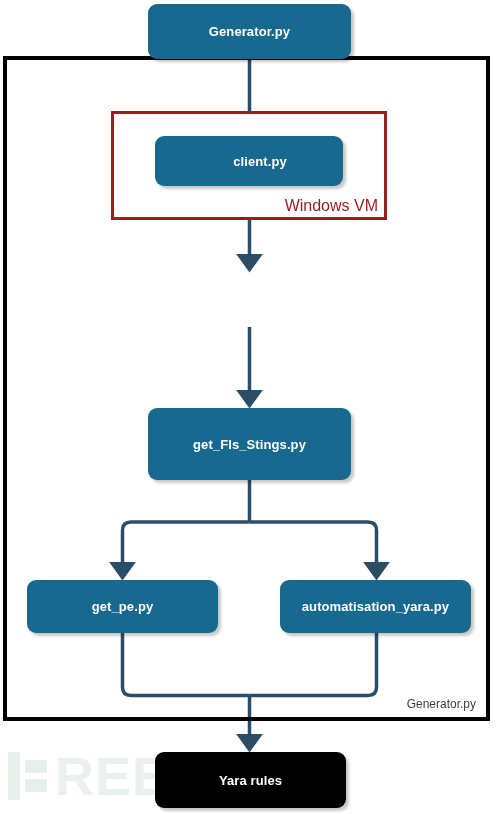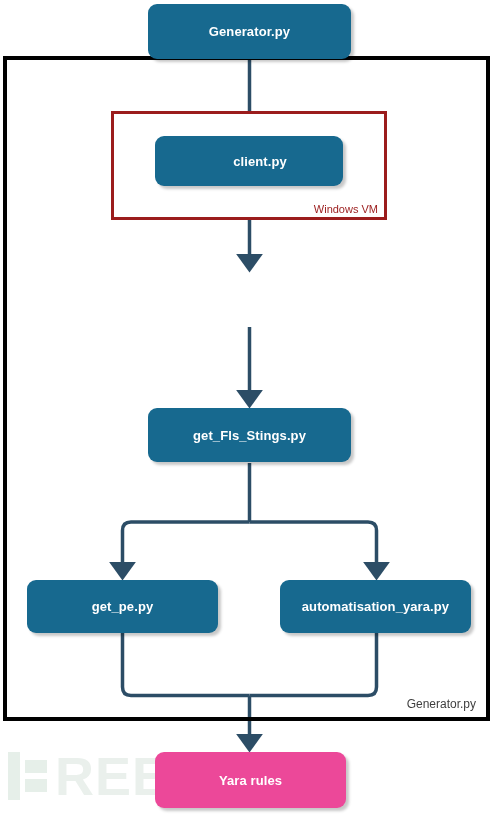--- a/index.html
+++ b/index.html
@@ -84,47 +84,47 @@
     width: 276px;
     height: 109px;
     border: 3px solid #9b1c1c;
     box-sizing: border-box;
     background: #ffffff;
   }
   #vm-frame-label {
     position: absolute;
     right: 6px;
     bottom: 2px;
-    font-size: 11px;
+    font-size: 16px;
     color: #9b1c1c;
     white-space: nowrap;
   }
 
   
   .node {
     position: absolute;
     box-sizing: border-box;
     border-radius: 9px;
     display: flex;
     align-items: center;
     justify-content: center;
     text-align: center;
     color: #ffffff;
     font-weight: bold;
     font-size: 13px;
     letter-spacing: 0.1px;
     box-shadow: 3px 3px 3px rgba(0,0,0,0.22);
   }
   .node.blue { background: #17698f; }
-  .node.gray { background: #ec4899; color: #ffffff; text-align: right; }
+  .node.gray { background: #000000; color: #ffffff; text-align: right; }
 
   #node-generator      { left: 148px; top: 4px;   width: 203px; height: 55px; }
   #node-client         { left: 155px; top: 136px; width: 188px; height: 50px; padding-left: 22px; }
   #node-conversion     { left: 148px; top: 272px; width: 203px; height: 55px; }
-  #node-getflsstrings  { left: 148px; top: 408px; width: 203px; height: 54px; }
+  #node-getflsstrings  { left: 148px; top: 408px; width: 203px; height: 72px; }
   #node-getpe          { left: 27px;  top: 580px; width: 191px; height: 53px; }
   #node-automatisation { left: 280px; top: 580px; width: 191px; height: 53px; }
   #node-yararules      { left: 155px; top: 752px; width: 191px; height: 56px; }
 
   
   #connectors {
     position: absolute;
     left: 0;
     top: 0;
     width: 499px;

